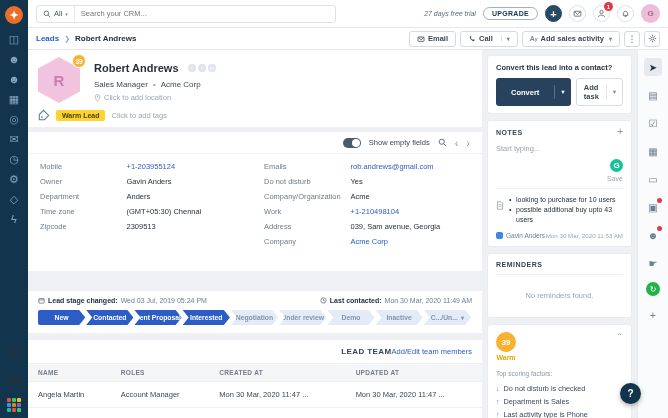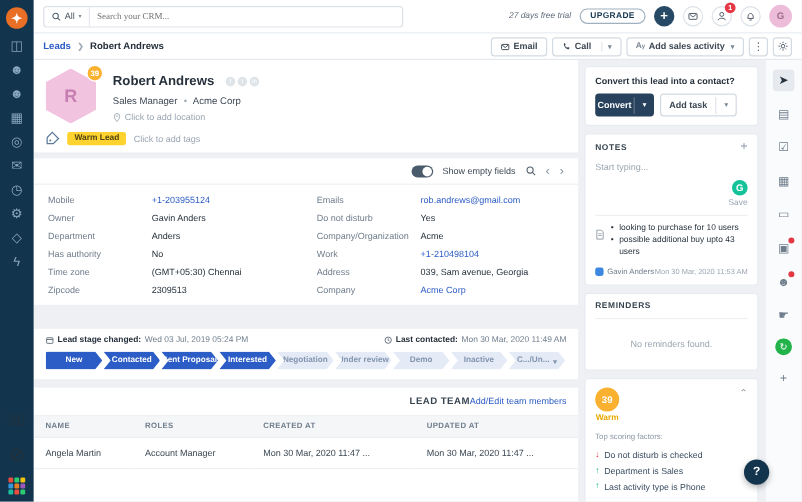--- a/index.html
+++ b/index.html
@@ -11,21 +11,21 @@
   .snav{display:flex;flex-direction:column;align-items:center;gap:9px;flex:1}
   .snav .sic{color:#87a5bc;font-size:11px;line-height:11px;cursor:pointer}
   .sbottom{display:flex;flex-direction:column;align-items:center;gap:9px;margin-top:auto}
   .appsgrid{display:grid;grid-template-columns:repeat(3,4px);grid-gap:1px}
   .appsgrid i{width:4px;height:4px;border-radius:1px;display:block}
   
   .app{position:absolute;left:28px;top:0;right:0;height:418px;display:flex;flex-direction:column}
   .topbar{height:28px;background:#fff;border-bottom:1px solid #e5e9ee;display:flex;align-items:center;padding:0 8px;gap:6px;flex:none}
   .searchwrap{display:flex;align-items:center;width:300px;height:18px;border:1px solid #dde2e8;border-radius:3px;background:#fff}
   .scope{display:flex;align-items:center;gap:3px;padding:0 6px;border-right:1px solid #e5e9ee;font-size:7.5px;color:#44505c;height:100%}
-  .search-input{border:0;outline:0;font-size:7.5px;color:#9aa6b2;padding:0 6px;flex:1;font-family:Liberation Serif, serif}
+  .search-input{border:0;outline:0;font-size:7.5px;color:#9aa6b2;padding:0 6px;flex:1;font-family:Liberation Sans, sans-serif}
   .top-right{margin-left:auto;display:flex;align-items:center;gap:7px}
   .trial{font-size:7px;color:#5f6c7b;font-style:italic}
   .upgrade{font-size:7px;font-weight:bold;color:#12344d;border:1px solid #9fb0be;border-radius:9px;padding:2px 8px;background:#fff;letter-spacing:.3px;cursor:pointer}
   .circbtn{width:17px;height:17px;border-radius:50%;border:1px solid #dde2e8;background:#fff;display:flex;align-items:center;justify-content:center;color:#54606c;position:relative;cursor:pointer}
   .circbtn.dark{background:#264966;border-color:#264966;color:#fff;font-size:11px;font-weight:bold}
   .badge{position:absolute;top:-4px;right:-4px;background:#e43845;color:#fff;font-size:6px;font-weight:bold;border-radius:6px;min-width:9px;height:9px;display:flex;align-items:center;justify-content:center;padding:0 2px}
   .avatar-g{width:19px;height:19px;border-radius:50%;background:#ecbcd9;color:#9c6f8d;font-size:8px;font-weight:bold;display:flex;align-items:center;justify-content:center;cursor:pointer}
   
   .crumbbar{height:22px;background:#fff;border-bottom:1px solid #e5e9ee;display:flex;align-items:center;padding:0 8px;flex:none}
   .crumb-parent{color:#2c5cc5;font-size:8px;font-weight:bold;cursor:pointer}
@@ -50,21 +50,21 @@
   .lead-name{font-size:11px;font-weight:bold;color:#26313c;display:inline}
   .socials{display:inline-flex;gap:2px;margin-left:5px;vertical-align:2px}
   .soc{width:8px;height:8px;border-radius:50%;background:#dfe4e9;color:#fff;font-size:5px;display:flex;align-items:center;justify-content:center;cursor:pointer}
   .lead-sub{font-size:8px;color:#3c4854;margin-top:4px}
   .lead-sub .dot{color:#9aa6b2;margin:0 3px}
   .lead-loc{font-size:7.5px;color:#9aa6b2;margin-top:4px;display:flex;align-items:center;gap:3px;cursor:pointer}
   .tagrow{display:flex;align-items:center;gap:6px;margin-top:6px}
   .warmtag{background:#fed330;color:#4e4312;font-size:7px;font-weight:bold;border-radius:2px;padding:2px 6px;cursor:pointer}
   .addtags{font-size:7.5px;color:#9aa6b2;cursor:pointer}
   
-  .details-card{margin-top:5px;padding-bottom:8px}
+  .details-card{margin-top:5px;padding-bottom:25px}
   .fields-toolbar{display:flex;align-items:center;justify-content:flex-end;gap:8px;height:22px;padding:0 12px;border-bottom:1px solid #eef0f3}
   .toggle{width:18px;height:10px;border-radius:5px;background:#4a5b6b;position:relative;cursor:pointer}
   .toggle i{position:absolute;right:1px;top:1px;width:8px;height:8px;border-radius:50%;background:#fff}
   .toggle-label{font-size:7.5px;color:#3c4854}
   .tool-ico{color:#54606c;cursor:pointer;display:flex;align-items:center}
   .pager{font-size:11px;color:#8b97a3;cursor:pointer;line-height:10px}
   .fieldgrid{display:flex;padding:8px 12px 0}
   .fcol{flex:1;display:flex;flex-direction:column;gap:6px}
   .fcol+.fcol{margin-left:18px}
   .frow{display:flex;font-size:7.5px;line-height:9px}
@@ -89,21 +89,21 @@
   .team-link{font-size:7.5px;color:#2c5cc5;cursor:pointer}
   table.team{width:100%;border-collapse:collapse}
   table.team th{background:#f5f6f8;font-size:6.5px;color:#6f7d8c;text-align:left;font-weight:bold;padding:5px 10px;border-top:1px solid #eceff3;border-bottom:1px solid #eceff3;letter-spacing:.3px}
   table.team td{font-size:7.5px;color:#3c4854;padding:8px 10px;border-bottom:1px solid #eef0f3}
   
   .side-col{width:155px;flex:none;padding:5px 5px 0;display:flex;flex-direction:column;gap:6px;overflow:hidden}
   .pcard{background:#fff;border:1px solid #e8ebf0;border-radius:3px;padding:7px 8px}
   .pq{font-size:7.5px;font-weight:bold;color:#26313c}
   .convert-row{display:flex;gap:5px;margin-top:6px}
   .convertbtn{display:flex;align-items:center;background:#28415c;color:#fff;border-radius:3px;font-size:7.5px;font-weight:bold;cursor:pointer}
-  .convertbtn .lbl{padding:4px 2px}
+  .convertbtn .lbl{padding:4px 15px}
   .convertbtn .cv{padding:4px 5px;border-left:1px solid rgba(255,255,255,.25);font-size:5.5px}
   .addtaskbtn{display:flex;align-items:center;border:1px solid #d4dae1;border-radius:3px;font-size:7.5px;color:#3c4854;font-weight:bold;background:#fff;cursor:pointer}
   .addtaskbtn .lbl{padding:4px 7px}
   .addtaskbtn .cv{padding:4px 5px;border-left:1px solid #e2e6eb;font-size:5.5px;color:#7d8894}
   .ptitle-row{display:flex;align-items:center;justify-content:space-between}
   .ptitle{font-size:7px;font-weight:bold;color:#384551;letter-spacing:.5px}
   .plus{color:#8b97a3;font-size:10px;cursor:pointer;line-height:8px}
   .typing{font-size:7.5px;color:#9aa6b2;margin-top:8px}
   .gsave{display:flex;flex-direction:column;align-items:flex-end;margin-top:6px}
   .gram{width:13px;height:13px;border-radius:50%;background:#15c39a;color:#fff;font-size:8px;font-weight:bold;display:flex;align-items:center;justify-content:center;cursor:pointer}
@@ -325,24 +325,20 @@
               </div>
               <div class="frow">
                 <span class="flabel">Owner</span>
                 <span class="fvalue">Gavin Anders</span>
               </div>
               <div class="frow">
                 <span class="flabel">Department</span>
                 <span class="fvalue">Anders</span>
               </div>
               <div class="frow">
-                <span class="flabel">Has authority</span>
-                <span class="fvalue">No</span>
-              </div>
-              <div class="frow">
                 <span class="flabel">Time zone</span>
                 <span class="fvalue">(GMT+05:30) Chennai</span>
               </div>
               <div class="frow">
                 <span class="flabel">Zipcode</span>
                 <span class="fvalue">2309513</span>
               </div>
             </div>
           <div class="fcol">
               <div class="frow">

